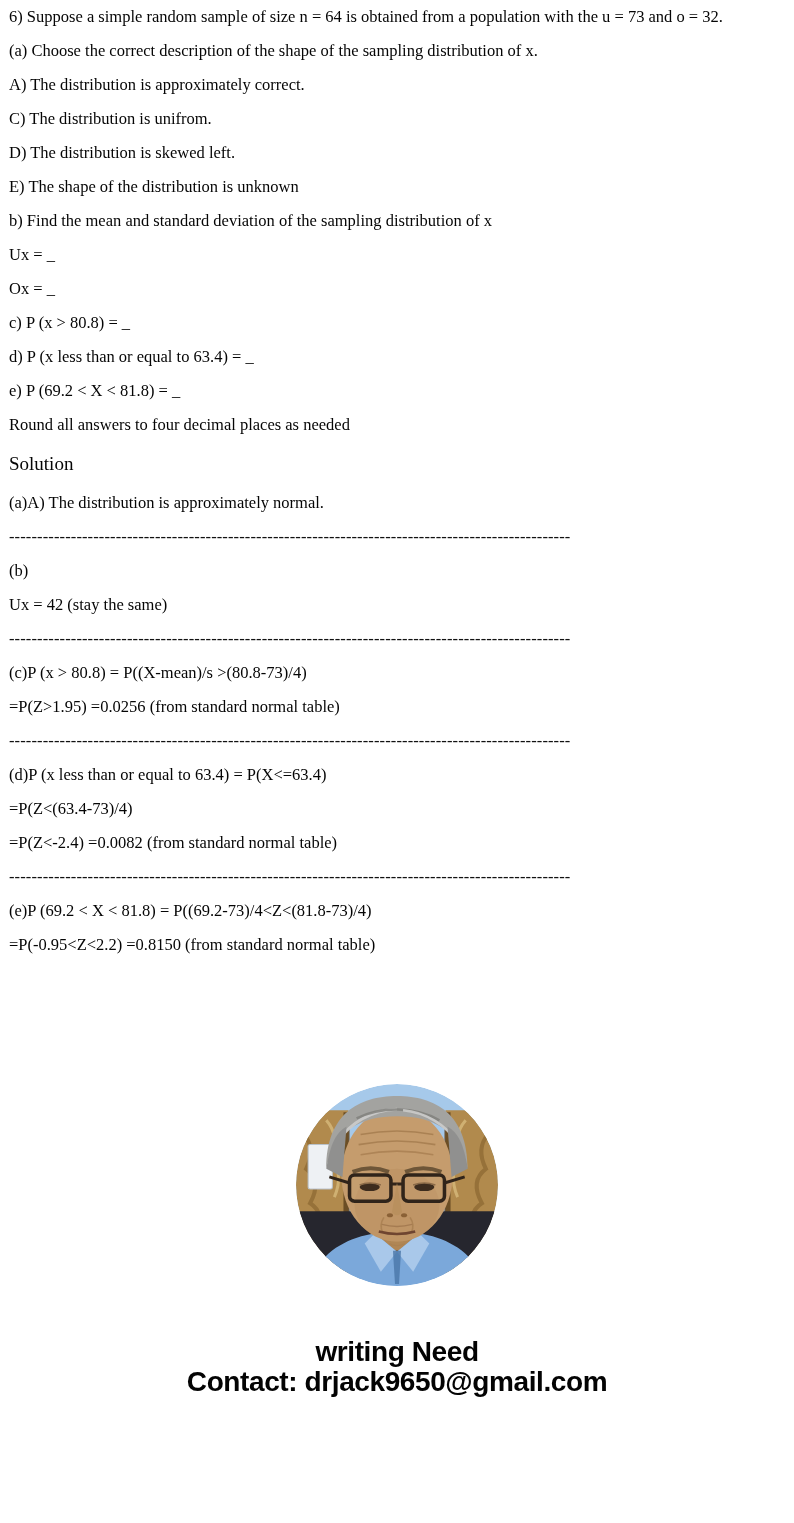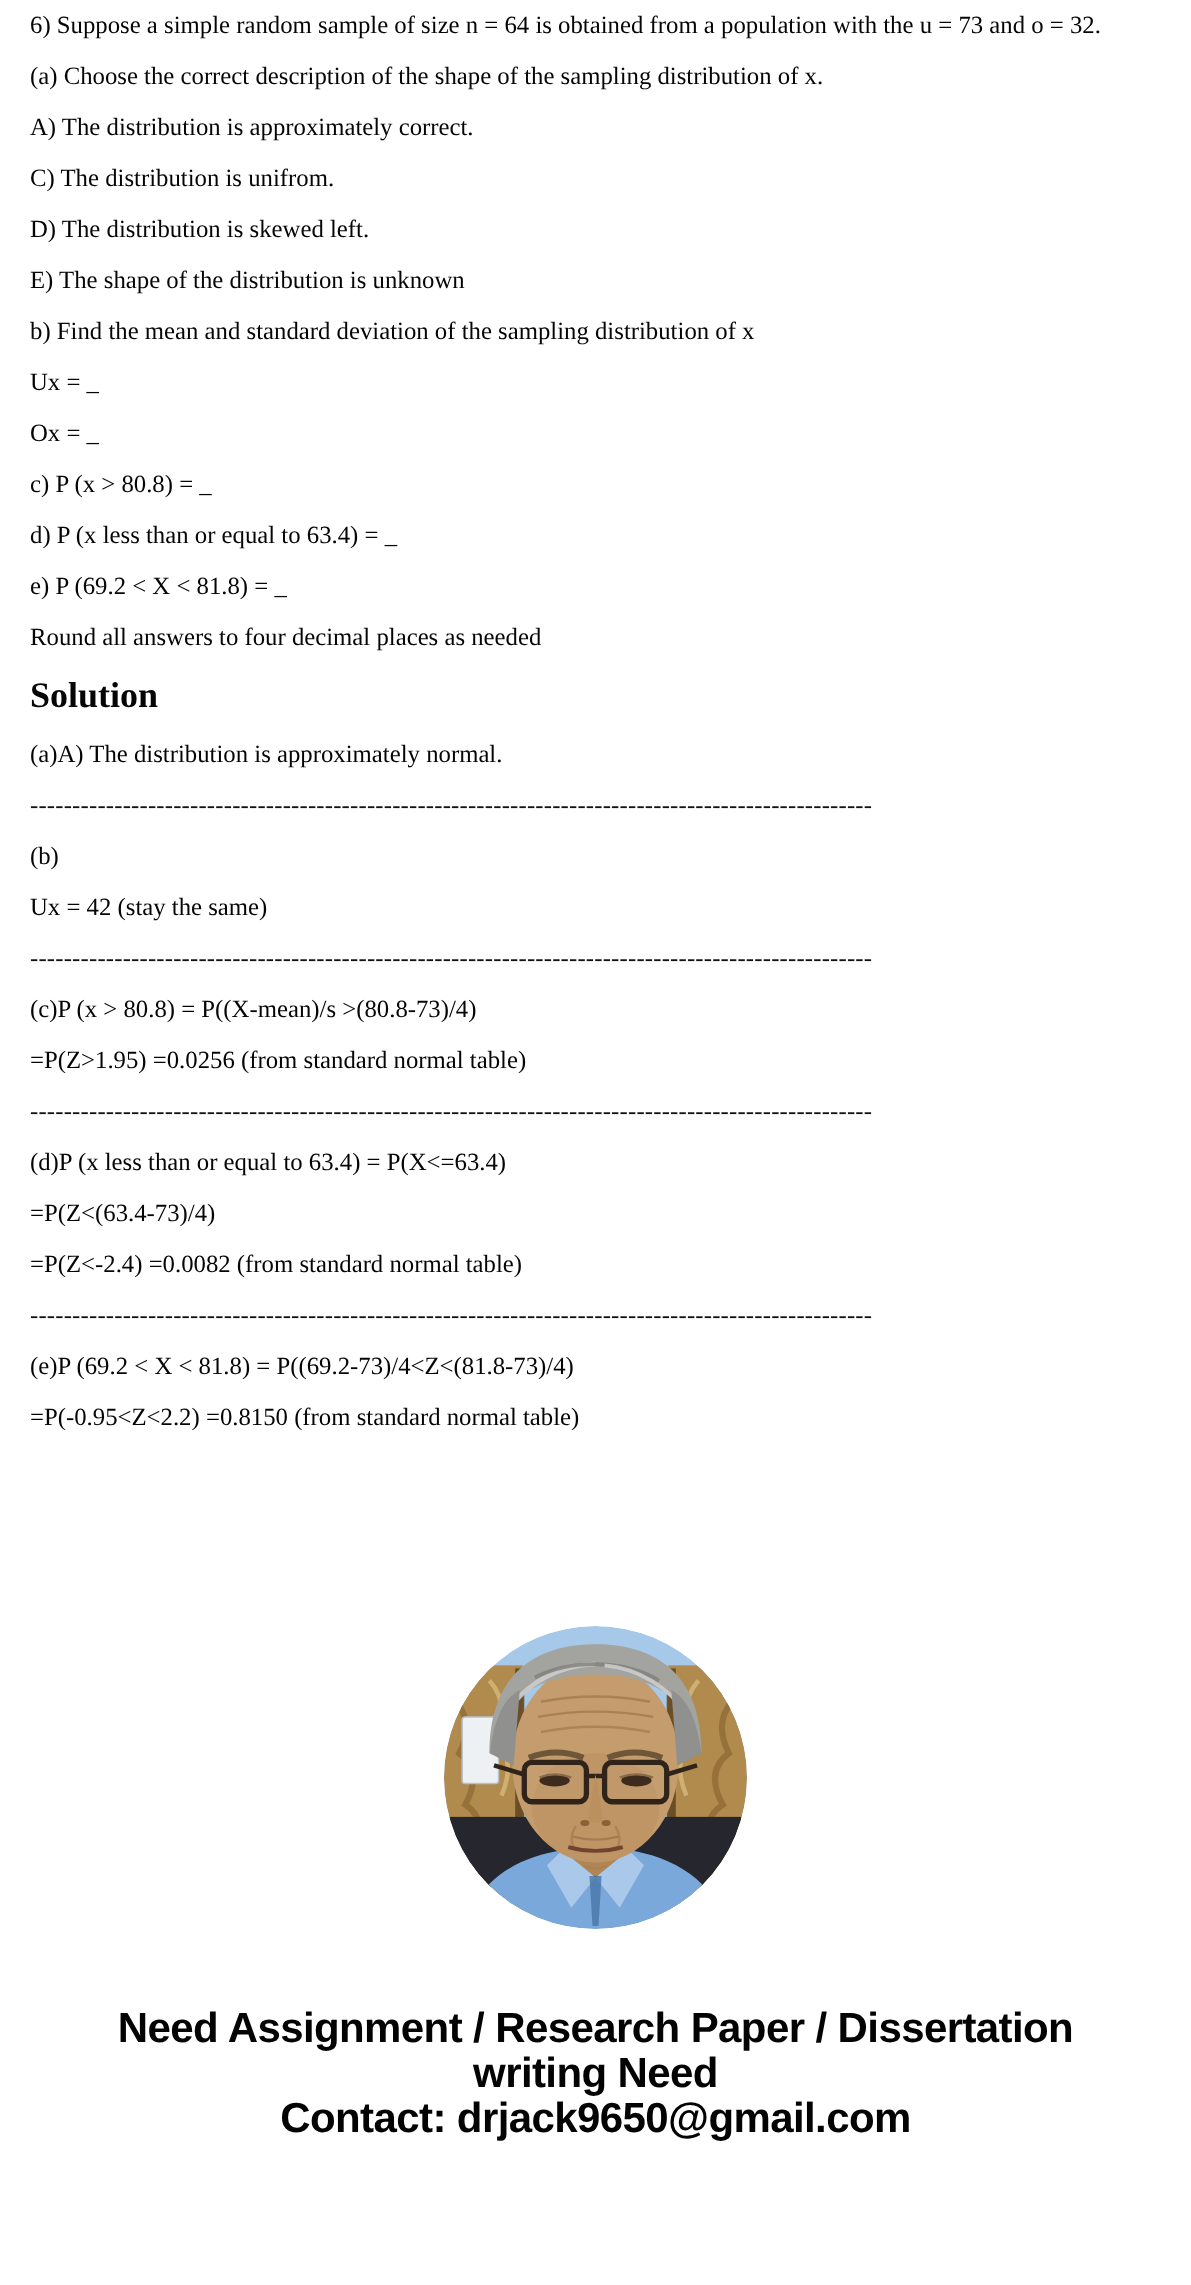--- a/index.html
+++ b/index.html
@@ -1,28 +1,28 @@
 <!DOCTYPE html>
 <html><head>
 <meta charset="utf-8">
 <style>
   html,body{margin:0;padding:0;}
   body{
     width:794px;height:1523px;background:#ffffff;color:#000000;
     font-family:"Liberation Serif","DejaVu Serif",serif;
     overflow:hidden;position:relative;
   }
-  .doc{padding:0 0 0 20px;}
+  .doc{padding:0 0 0 9px;}
   .line{
     margin:0;height:34px;line-height:34px;font-size:16.5px;
     white-space:nowrap;color:#050505;
   }
   .heading{
-    margin:0;height:44px;line-height:44px;font-size:24px;
-    font-weight:700;color:#050505;
+    margin:0;height:44px;line-height:44px;font-size:19px;
+    font-weight:400;color:#050505;
   }
   .sep{
     letter-spacing:.12px;width:565px;overflow:hidden;color:#111;
   }
   .photo-wrap{
     width:202px;height:202px;margin:122px auto 0;border-radius:50%;
     overflow:hidden;
   }
   .photo-wrap svg{display:block;width:100%;height:100%;}
   .footer{
@@ -137,16 +137,15 @@
       <path d="M113,132 Q118,140 114,147" stroke="#a87e50" stroke-width="1.6" fill="none" opacity="0.8"></path>
 
       <path d="M85,139 Q100,143 115,139" stroke="#9a7048" stroke-width="1.5" fill="none" opacity="0.7"></path>
       <path d="M82,146 Q100,151 118,146" stroke="#6f4530" stroke-width="2.5" fill="none"></path>
       <path d="M92,158 Q100,162 108,158" stroke="#a87e50" stroke-width="1.4" fill="none" opacity="0.6"></path>
     </g>
   </svg>
 </div>
 
 <div class="footer">
-  <div>Need Assignment / Research Paper / Dissertation</div>
   <div>writing Need</div>
   <div>Contact: drjack9650@gmail.com</div>
 </div>
 
 </body></html>

